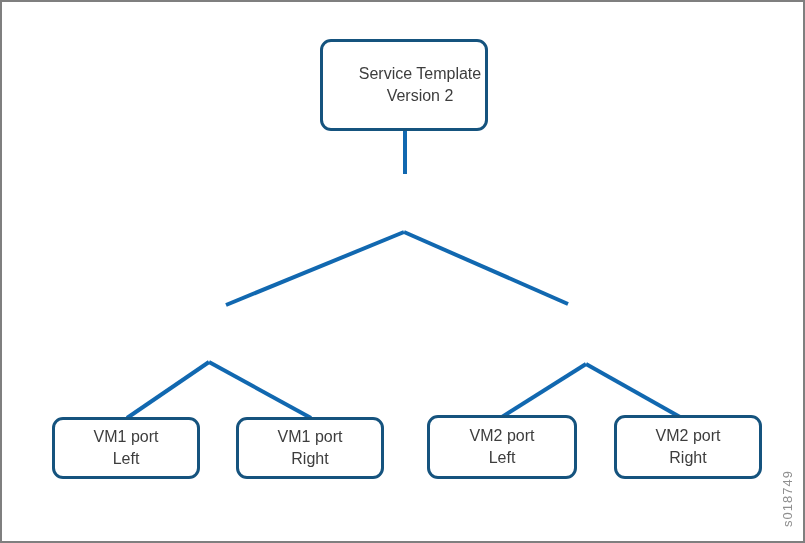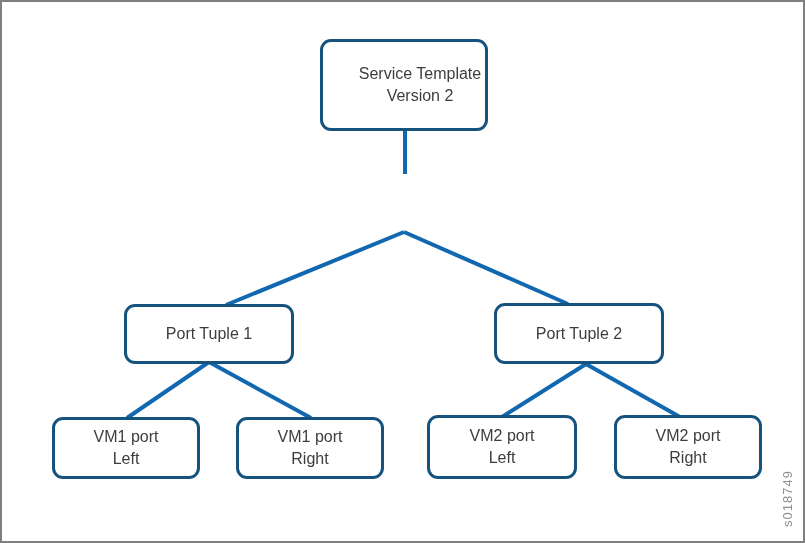--- a/index.html
+++ b/index.html
@@ -68,23 +68,21 @@
       <line x1="207" y1="360" x2="309" y2="416"></line>
       <line x1="584" y1="362" x2="500" y2="415"></line>
       <line x1="584" y1="362" x2="678" y2="415"></line>
     </g>
   </svg>
 
   <div class="node node-service-template">Service Template
 Version 2</div>
 
 
-  <div class="node node-port-tuple-1">Port Tuple 1</div>
 
-  <div class="node node-port-tuple-2">Port Tuple 2</div>
 
   <div class="node node-vm1-left">VM1 port
 Left</div>
 
   <div class="node node-vm1-right">VM1 port
 Right</div>
 
   <div class="node node-vm2-left">VM2 port
 Left</div>
 

